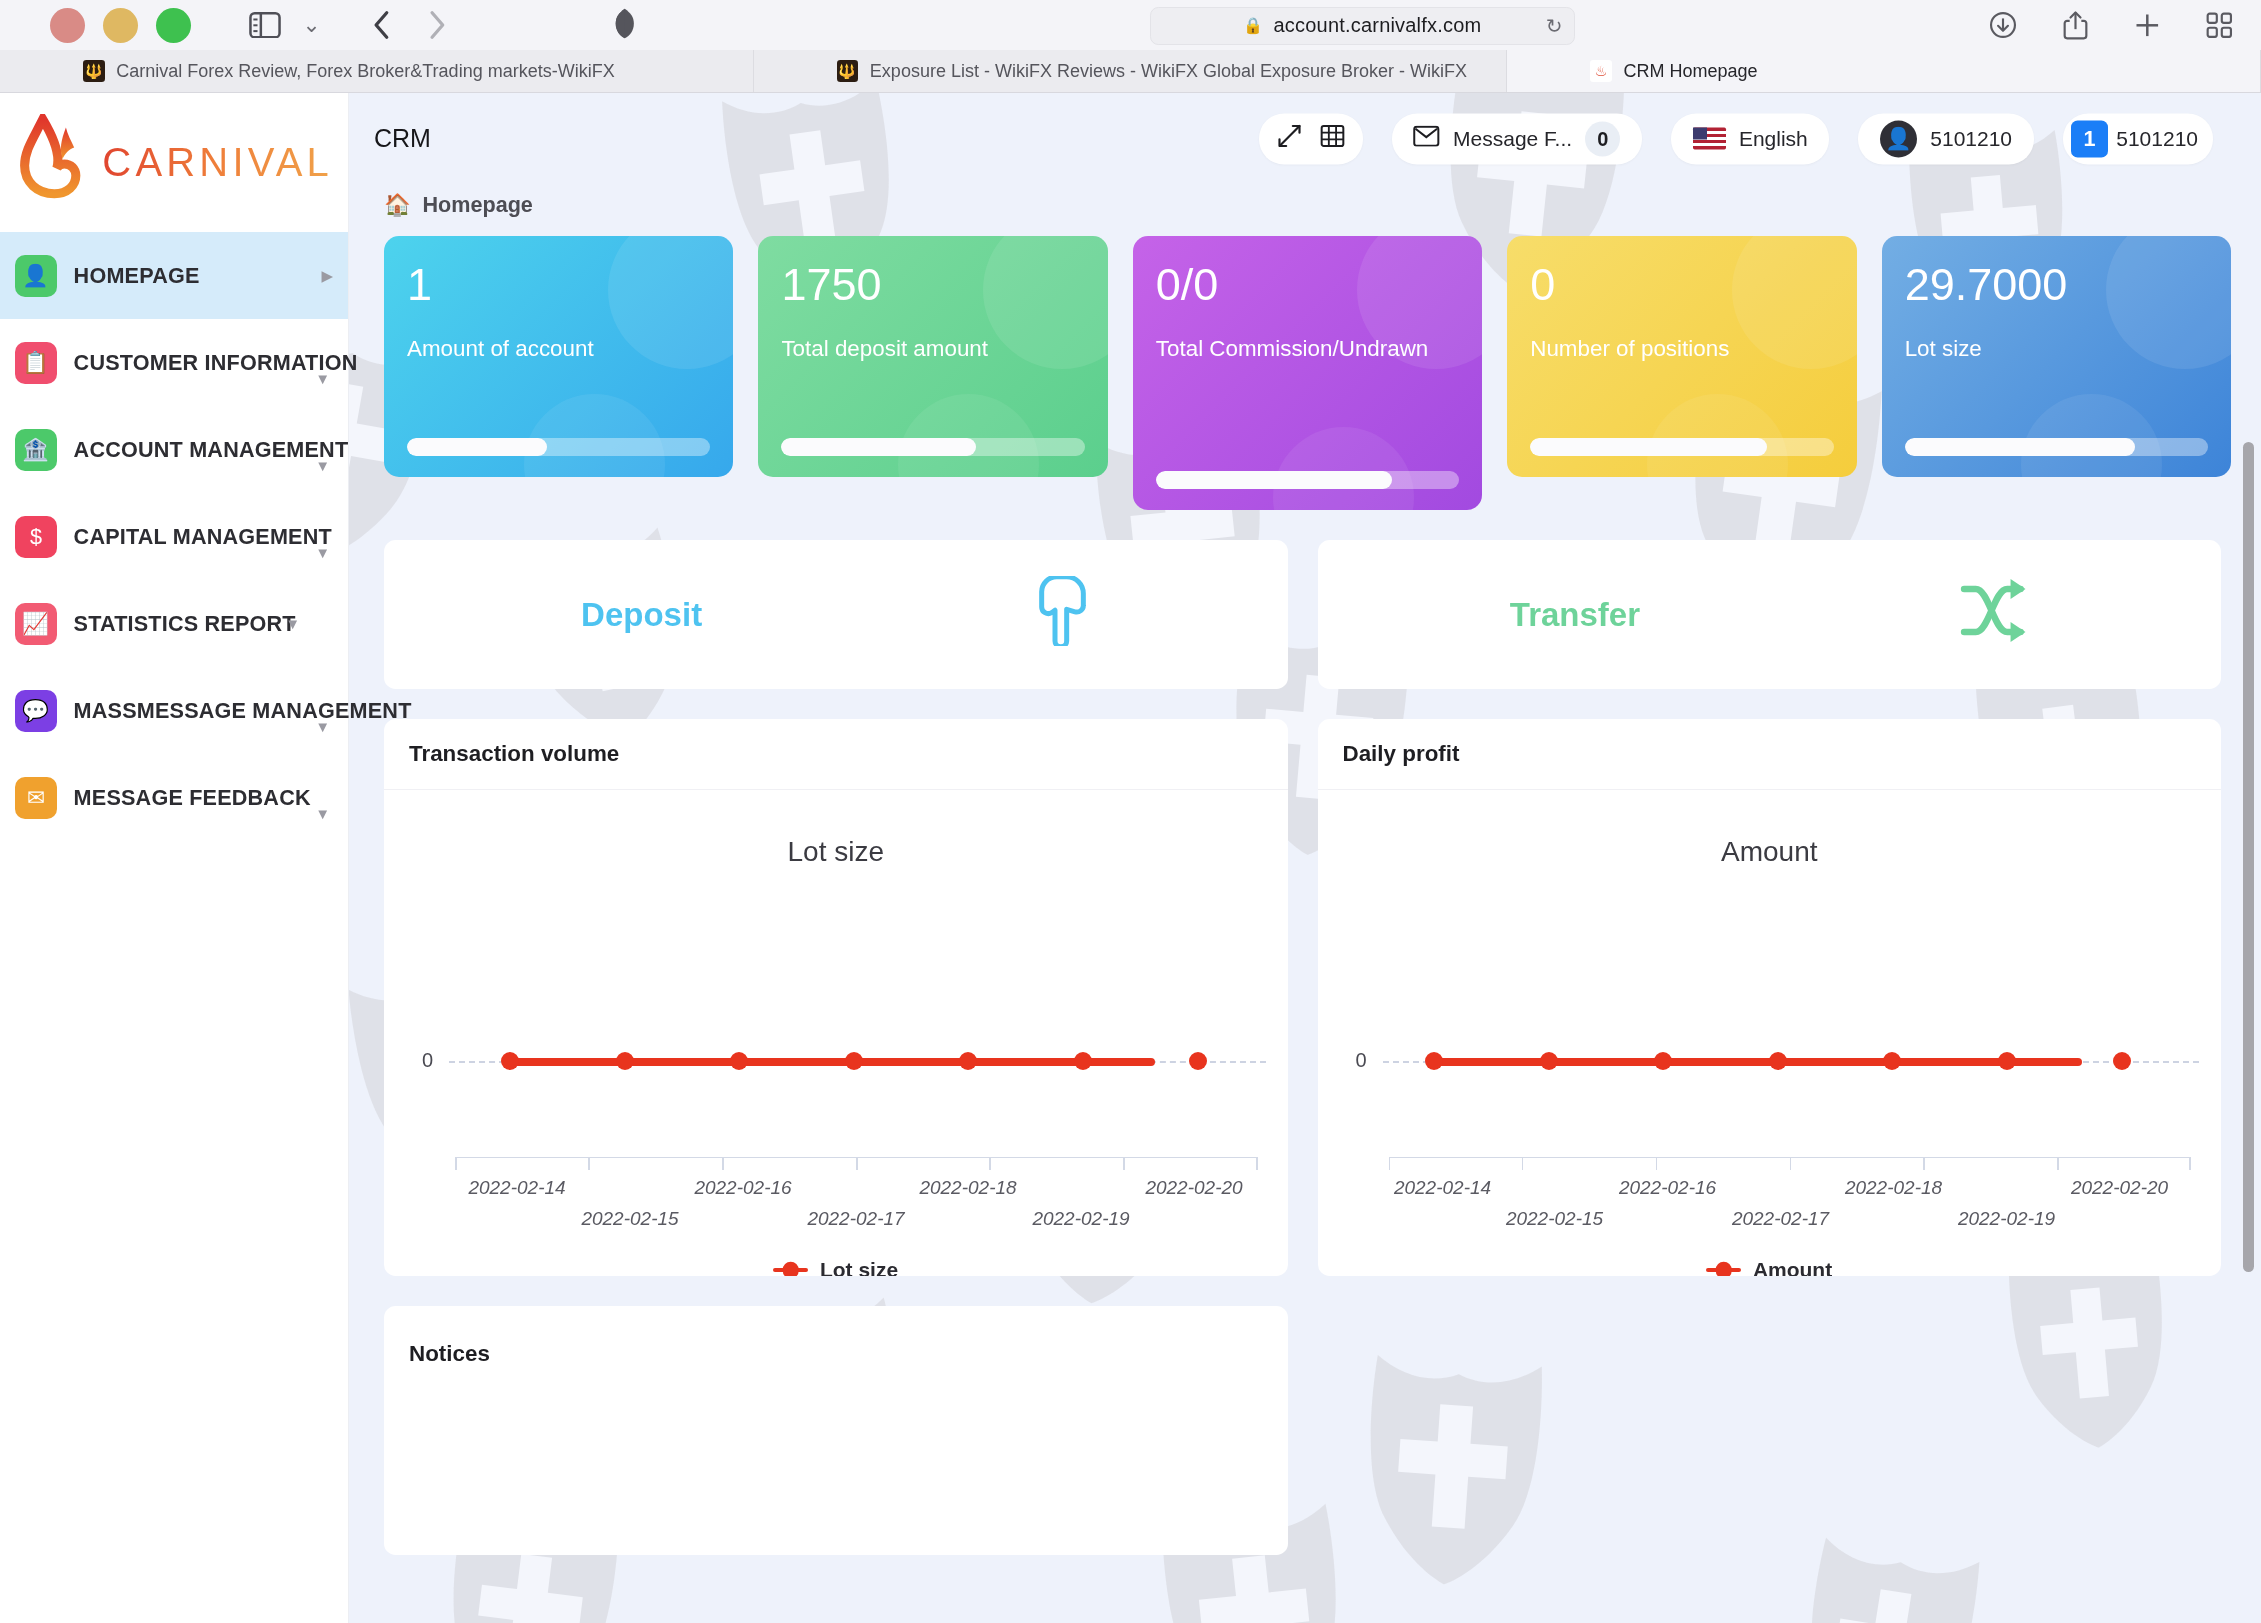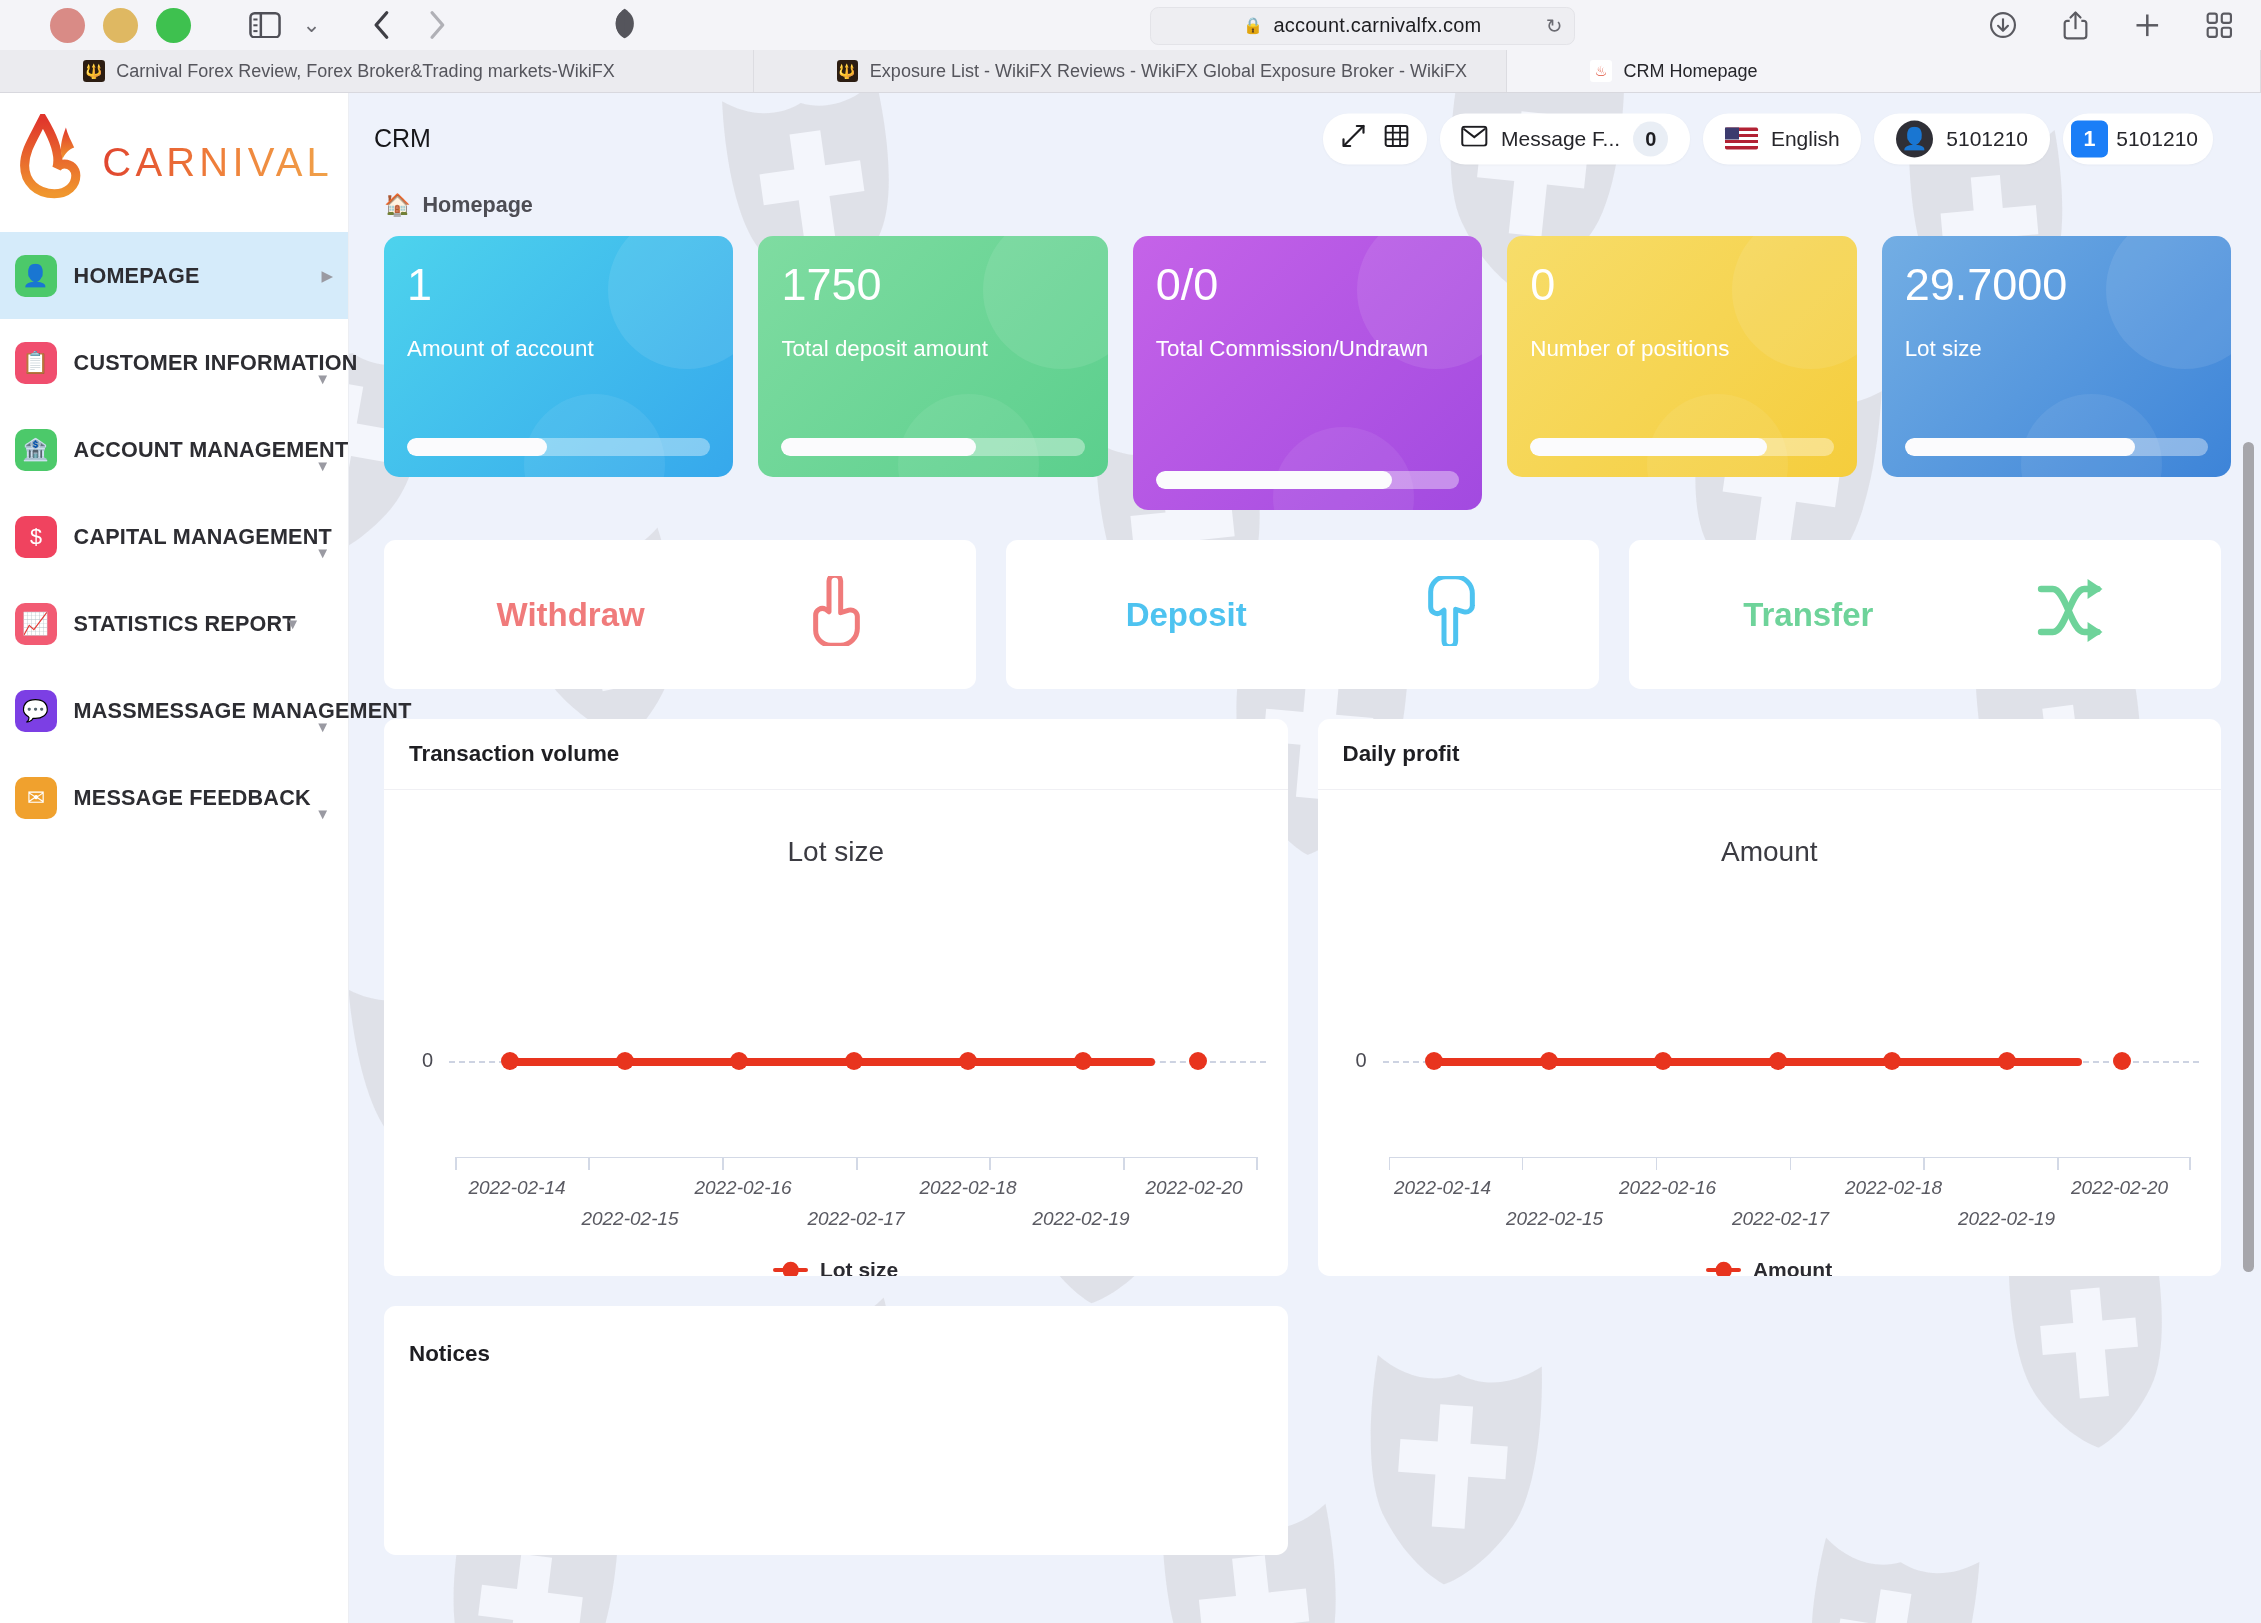--- a/index.html
+++ b/index.html
@@ -153,21 +153,21 @@
   .main-inner { position: relative; z-index: 6; padding: 0 30px 0 25px; }
 
   .topbar {
     height: 91px;
     display: flex; align-items: center;
     position: relative;
   }
   .crm-title { font-size: 25px; color: #17171a; }
   .topbar-right {
     position: absolute; right: 18px; top: 50%; transform: translateY(-50%);
-    display: flex; align-items: flex-end; gap: 13px;
+    display: flex; align-items: flex-end; gap: 29px;
   }
   .pill {
     background: #fff; border-radius: 25px;
     height: 51px;
     display: flex; align-items: center;
     padding: 0 21.6px; gap: 13.3px;
     font-size: 21px; color: #26262b;
     box-shadow: 0 0.8px 2.5px rgba(0,0,0,.04);
     cursor: pointer;
     white-space: nowrap;
@@ -629,28 +629,20 @@
         <div class="stat-card c-blue">
           <div class="stat-value">29.7000</div>
           <div class="stat-label">Lot size</div>
           <div class="stat-bar">
               <i style="width:76%"></i>
             </div>
         </div>
       </div>
 
       <div class="actions-row">
-        <div class="action-card a-withdraw">
-          <span class="action-label">Withdraw</span>
-          <span class="action-icon">
-            <svg width="60" height="70" viewBox="0 0 72 84">
-                <path d="M30 6 a7 7 0 0 1 14 0 v38 l10 -3 a8 8 0 0 1 10 8 v14 a20 20 0 0 1 -20 20 h-12 a18 18 0 0 1 -18 -18 v-18 a8 8 0 0 1 12 -7 l4 3 z" fill="none" stroke="#f07b7b" stroke-width="6" stroke-linejoin="round"></path>
-              </svg>
-          </span>
-        </div>
         <div class="action-card a-deposit">
           <span class="action-label">Deposit</span>
           <span class="action-icon">
             <svg width="60" height="70" viewBox="0 0 72 84">
                 <path d="M30 78 a7 7 0 0 0 14 0 v-38 l10 3 a8 8 0 0 0 10 -8 v-14 a20 20 0 0 0 -20 -20 h-12 a18 18 0 0 0 -18 18 v18 a8 8 0 0 0 12 7 l4 -3 z" fill="none" stroke="#4ec3f0" stroke-width="6" stroke-linejoin="round"></path>
               </svg>
           </span>
         </div>
         <div class="action-card a-transfer">
           <span class="action-label">Transfer</span>

